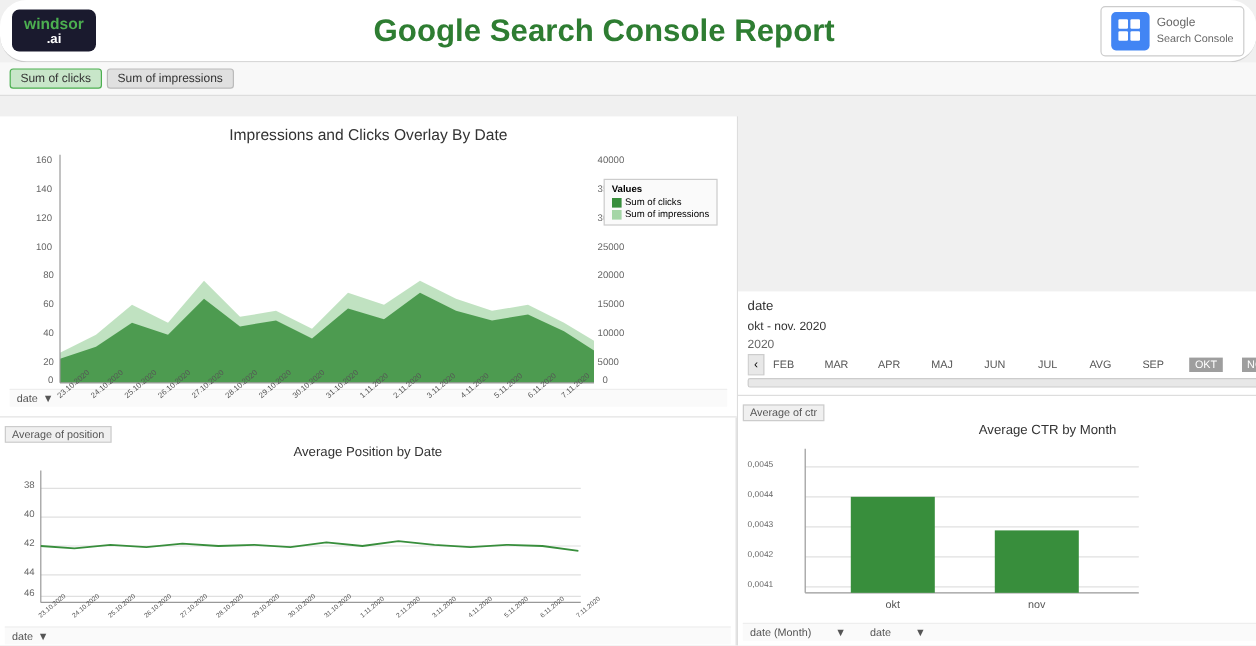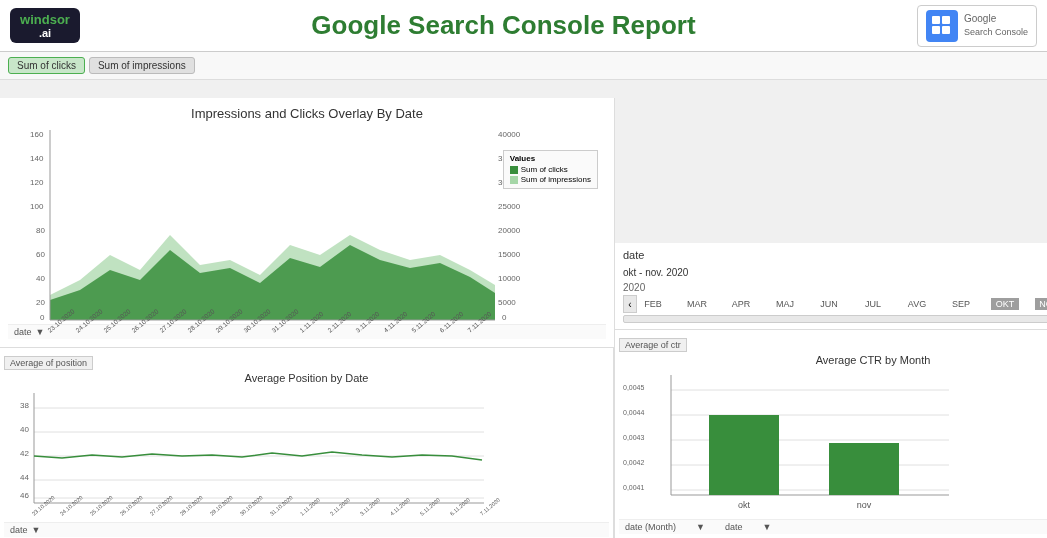--- a/index.html
+++ b/index.html
@@ -1,20 +1,20 @@
 <!DOCTYPE html>
 <html><head>
   <meta charset="utf-8">
   <style>
     * { box-sizing: border-box; margin: 0; padding: 0; }
     body { font-family: Arial, sans-serif; background: #f0f0f0; width: 1047px; height: 538px; overflow: hidden; }
 
     .header {
       display: flex; align-items: center; background: white; border-bottom: 1px solid #ccc;
-      padding: 6px 10px; height: 52px;
+      padding: 6px 10px; height: 52px; border-radius: 22px;
     }
     .logo-box {
       background: #1a1a2e; border-radius: 6px; padding: 4px 8px; color: white;
       font-size: 11px; font-weight: bold; width: 70px; text-align: center; margin-right: 10px;
     }
     .logo-box span { color: #4CAF50; font-size: 13px; }
     .header-title {
       flex: 1; text-align: center; font-size: 26px; font-weight: bold; color: #2e7d32;
     }
     .google-logo {

